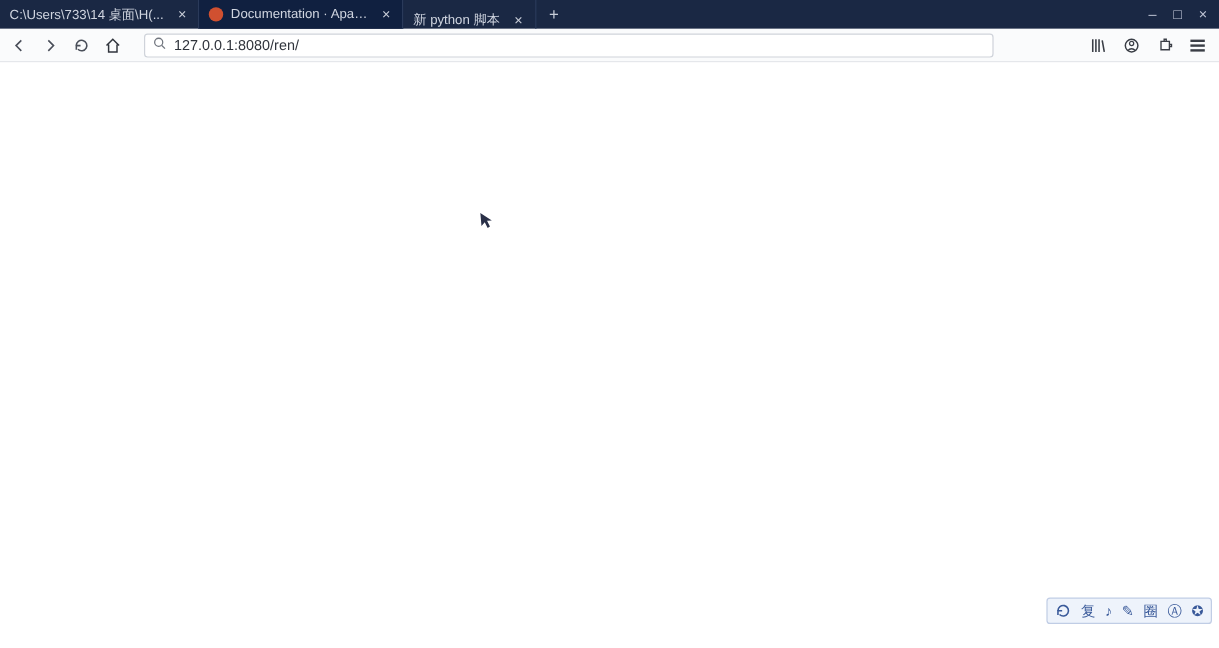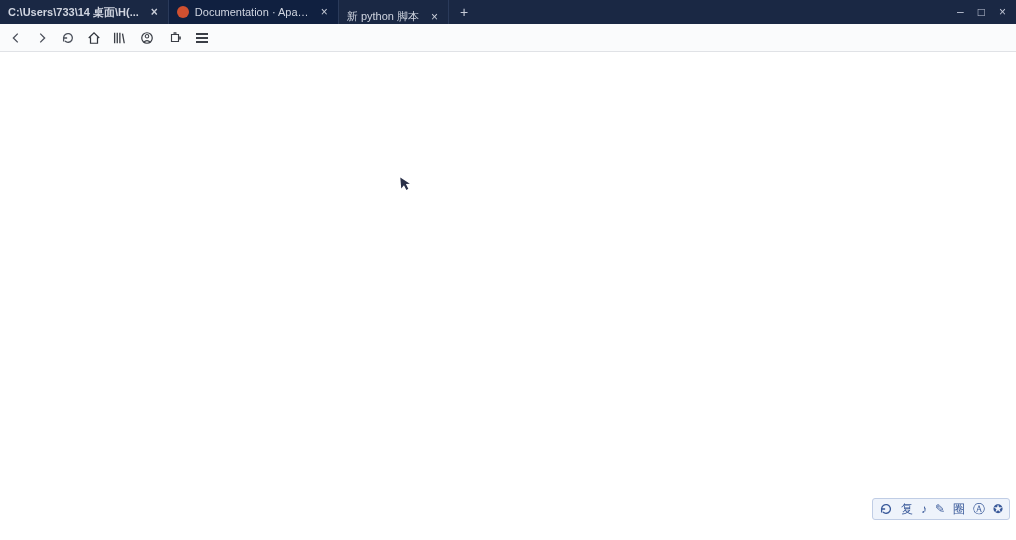--- a/index.html
+++ b/index.html
@@ -143,21 +143,21 @@
     }
     .ime-item { color: #3a5a9a; cursor: pointer; display:flex; align-items:center; }
     .ime-icon-refresh svg { width: 14px; height: 14px; }
     .hamburger { display: flex; flex-direction: column; gap: 2px; }
     .hamburger span { display: block; width: 12px; height: 2px; background: #3a3e46; }
   </style>
 </head>
 <body>
 
 <div class="tab-bar">
-  <div class="tab" style="max-width:170px;font-weight:bold;">
+  <div class="tab" style="max-width:170px;">
     <span class="tab-label">C:\Users\733\14 桌面\H(... </span>
     <span class="tab-close">×</span>
   </div>
   <div class="tab tab-active" style="max-width:170px;">
     <span class="tab-favicon"></span>
     <span class="tab-label">Documentation · Apache E...</span>
     <span class="tab-close">×</span>
   </div>
   <div class="tab" style="max-width:170px;align-items:flex-end;">
     <span class="tab-label">新 python 脚本</span>
@@ -187,20 +187,29 @@
         <path d="M3 8 a5 5 0 1 1 1.5 3.5" stroke="#4a4f5a" stroke-width="1.5" fill="none"></path>
         <path d="M3 12 L3 8 L7 8" stroke="#4a4f5a" stroke-width="1.5" fill="none"></path>
       </svg>
   </div>
   <div class="nav-btn">
     <svg viewBox="0 0 16 16">
         <path d="M2 8 L8 2 L14 8 M4 7 V14 H12 V7" stroke="#30343c" stroke-width="1.4" fill="none"></path>
       </svg>
   </div>
 
+  <div class="url-bar">
+    <span class="url-search-icon">
+      <svg width="12" height="12" viewBox="0 0 16 16">
+          <circle cx="7" cy="7" r="4.5" stroke="#70757e" stroke-width="1.4" fill="none"></circle>
+          <line x1="10.5" y1="10.5" x2="14" y2="14" stroke="#70757e" stroke-width="1.4"></line>
+        </svg>
+    </span>
+    <input class="url-text" value="127.0.0.1:8080/ren/" style="">
+  </div>
 
   <div class="toolbar-icons">
     <span class="toolbar-icon">
       <svg width="14" height="14" viewBox="0 0 16 16">
           <path d="M3 2 V14 M6 2 V14 M9 2 V14 M12 3 L14 14" stroke="#3a3e46" stroke-width="1.5"></path>
         </svg>
     </span>
     <span class="toolbar-icon">
       <svg width="14" height="14" viewBox="0 0 16 16">
           <circle cx="8" cy="8" r="6" stroke="#3a3e46" stroke-width="1.4" fill="none"></circle>

